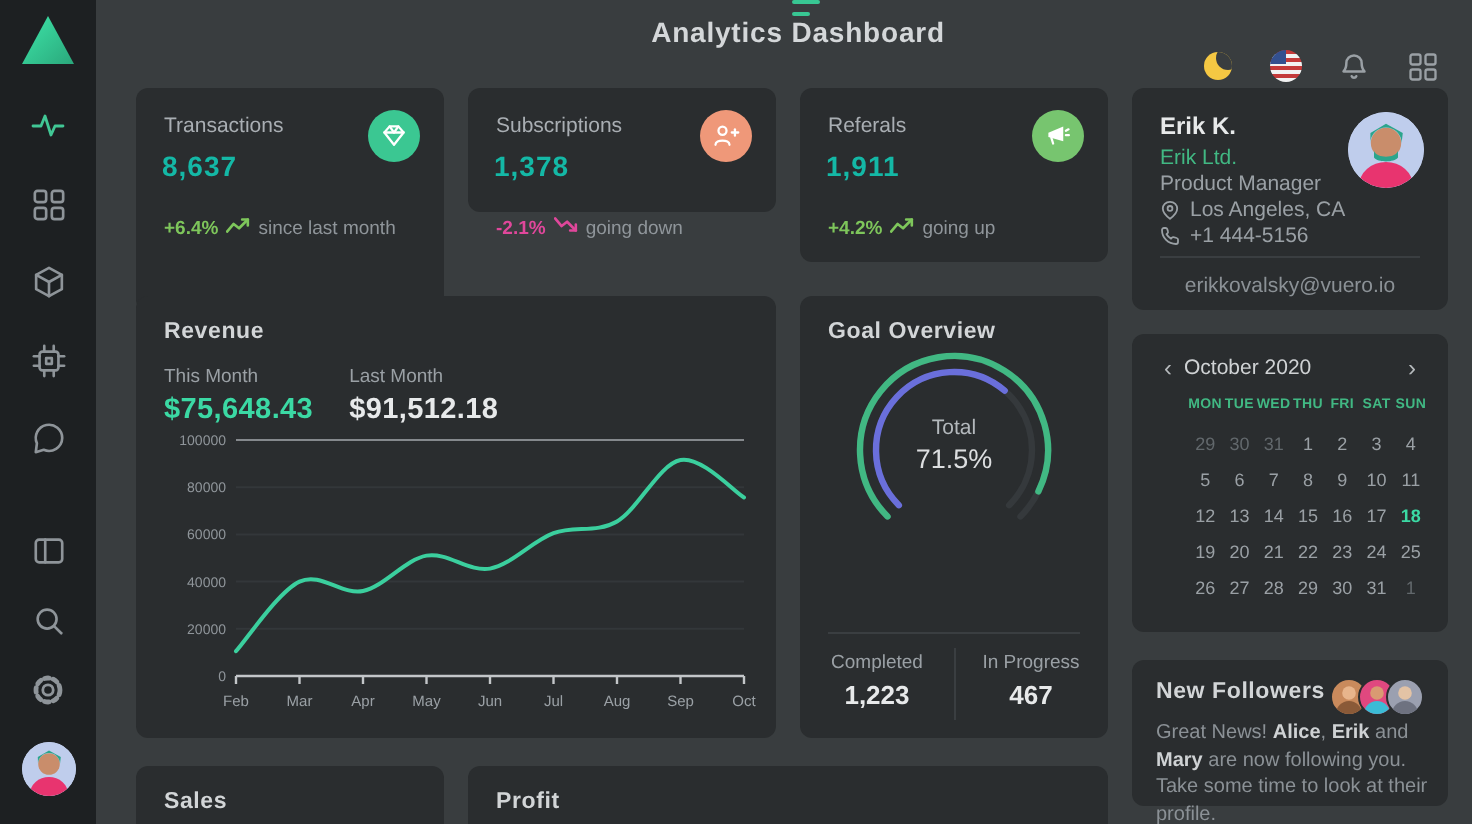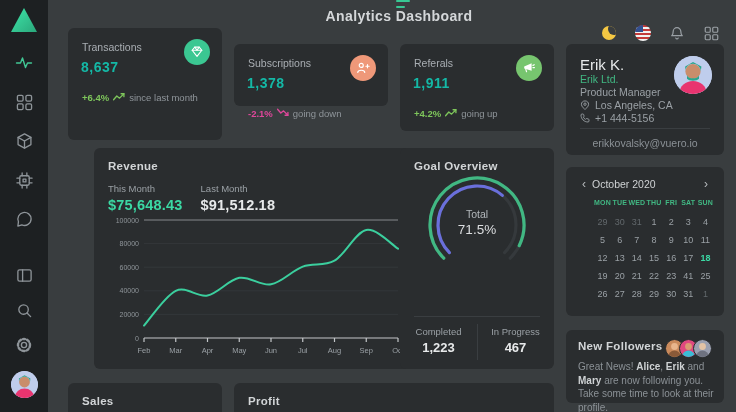--- a/index.html
+++ b/index.html
@@ -45,21 +45,21 @@
   .stat-icon svg{stroke:#fff;fill:none;stroke-width:1.3;stroke-linecap:round;stroke-linejoin:round;}
   .stat-value{position:absolute;left:13px;top:31px;font-size:14px;font-weight:bold;color:#14b8a6;letter-spacing:.5px;}
   .trend-row{position:absolute;left:14px;top:64px;display:flex;align-items:center;gap:4px;font-size:9.5px;}
   .trend-up{color:#7ec65b;font-weight:bold;}
   .trend-down{color:#e0479b;font-weight:bold;}
   .trend-note{color:#8f959a;}
   .trend-arrow svg{fill:none;stroke-width:1.2;stroke-linecap:round;stroke-linejoin:round;}
   .trend-arrow.up svg{stroke:#7ec65b;}
   .trend-arrow.down svg{stroke:#e0479b;}
   
-  .profile-name{position:absolute;left:14px;top:12px;font-size:15px;font-weight:normal;color:#e7e9ea;}
+  .profile-name{position:absolute;left:14px;top:12px;font-size:12px;font-weight:bold;color:#e7e9ea;}
   .profile-company{position:absolute;left:14px;top:29px;font-size:10.5px;color:#41b883;}
   .profile-role{position:absolute;left:14px;top:42px;font-size:10.5px;color:#9aa0a5;}
   .profile-line{position:absolute;left:14px;display:flex;align-items:center;gap:5px;font-size:10.5px;color:#9aa0a5;}
   .profile-line svg{stroke:#9aa0a5;fill:none;stroke-width:.9;}
   .profile-avatar{position:absolute;right:12px;top:12px;width:38px;height:38px;}
   .divider-h{position:absolute;left:14px;right:14px;height:1px;background:#3a3e41;}
   .profile-email{position:absolute;left:0;right:0;top:93px;text-align:center;font-size:10.5px;color:#8b9196;}
   
   .card-title{position:absolute;left:14px;top:12px;font-size:11.5px;font-weight:bold;letter-spacing:.3px;color:#d2d5d7;}
   .rev-cols{position:absolute;left:14px;top:35px;display:flex;gap:18px;}
@@ -198,21 +198,21 @@
       <svg width="15" height="15" viewBox="0 0 18 18">
           <rect x="1.5" y="1.5" width="6" height="6" rx="1.2"></rect>
           <rect x="10.5" y="1.5" width="6" height="6" rx="1.2"></rect>
           <rect x="1.5" y="10.5" width="6" height="6" rx="1.2"></rect>
           <rect x="10.5" y="10.5" width="6" height="6" rx="1.2"></rect>
         </svg>
     </div>
   </div>
 </div>
 
-<div class="card" style="left:68px;top:28px;width:154px;height:112px;">
+<div class="card" style="left:68px;top:44px;width:154px;height:112px;">
   <div class="stat-label">Transactions</div>
   <div class="stat-icon" style="background:#3bc792;">
     <svg width="14" height="14" viewBox="0 0 16 16">
         <polygon points="5.5,2.5 10.5,2.5 13.5,6 8,13 2.5,6"></polygon>
         <line x1="2.5" y1="6" x2="13.5" y2="6"></line>
         <polyline points="5.5,2.5 8,6 10.5,2.5"></polyline>
       </svg>
   </div>
   <div class="stat-value">8,637</div>
   <div class="trend-row">
@@ -296,21 +296,21 @@
         <ellipse cx="19" cy="37" rx="13.5" ry="12" fill="#e8346f"></ellipse>
         <circle cx="19" cy="15.5" r="7.6" fill="#c98d6b"></circle>
         <path d="M11.2 15.5a7.8 7.8 0 0 1 15.6 0l.6-5-8.4-4.6-7.8 4.6z" fill="#2ba58c"></path>
         <path d="M13 19.5c1.5 3.8 10.5 3.8 12 0v3.3c-2 2.6-10 2.6-12 0z" fill="#2ba58c"></path>
       </svg>
   </div>
   <div class="divider-h" style="top:84px;"></div>
   <div class="profile-email">erikkovalsky@vuero.io</div>
 </div>
 
-<div class="card" style="left:68px;top:148px;width:320px;height:221px;margin-left:26px;">
+<div class="card" style="left:68px;top:148px;width:320px;height:221px;">
   <div class="card-title">Revenue</div>
   <div class="rev-cols">
     <div class="rev-col">
       <div class="lbl">This Month</div>
       <div class="val green">$75,648.43</div>
     </div>
     <div class="rev-col">
       <div class="lbl">Last Month</div>
       <div class="val">$91,512.18</div>
     </div>
@@ -413,21 +413,21 @@
       <div class="cal-cell cal-day">14</div>
       <div class="cal-cell cal-day">15</div>
       <div class="cal-cell cal-day">16</div>
       <div class="cal-cell cal-day">17</div>
       <div class="cal-cell cal-day selected">18</div>
       <div class="cal-cell cal-day">19</div>
       <div class="cal-cell cal-day">20</div>
       <div class="cal-cell cal-day">21</div>
       <div class="cal-cell cal-day">22</div>
       <div class="cal-cell cal-day">23</div>
-      <div class="cal-cell cal-day">41</div>
+      <div class="cal-cell cal-day">24</div>
       <div class="cal-cell cal-day">25</div>
       <div class="cal-cell cal-day">26</div>
       <div class="cal-cell cal-day">27</div>
       <div class="cal-cell cal-day">28</div>
       <div class="cal-cell cal-day">29</div>
       <div class="cal-cell cal-day">30</div>
       <div class="cal-cell cal-day">31</div>
       <div class="cal-cell cal-day muted">1</div>
     </div>
 </div>

